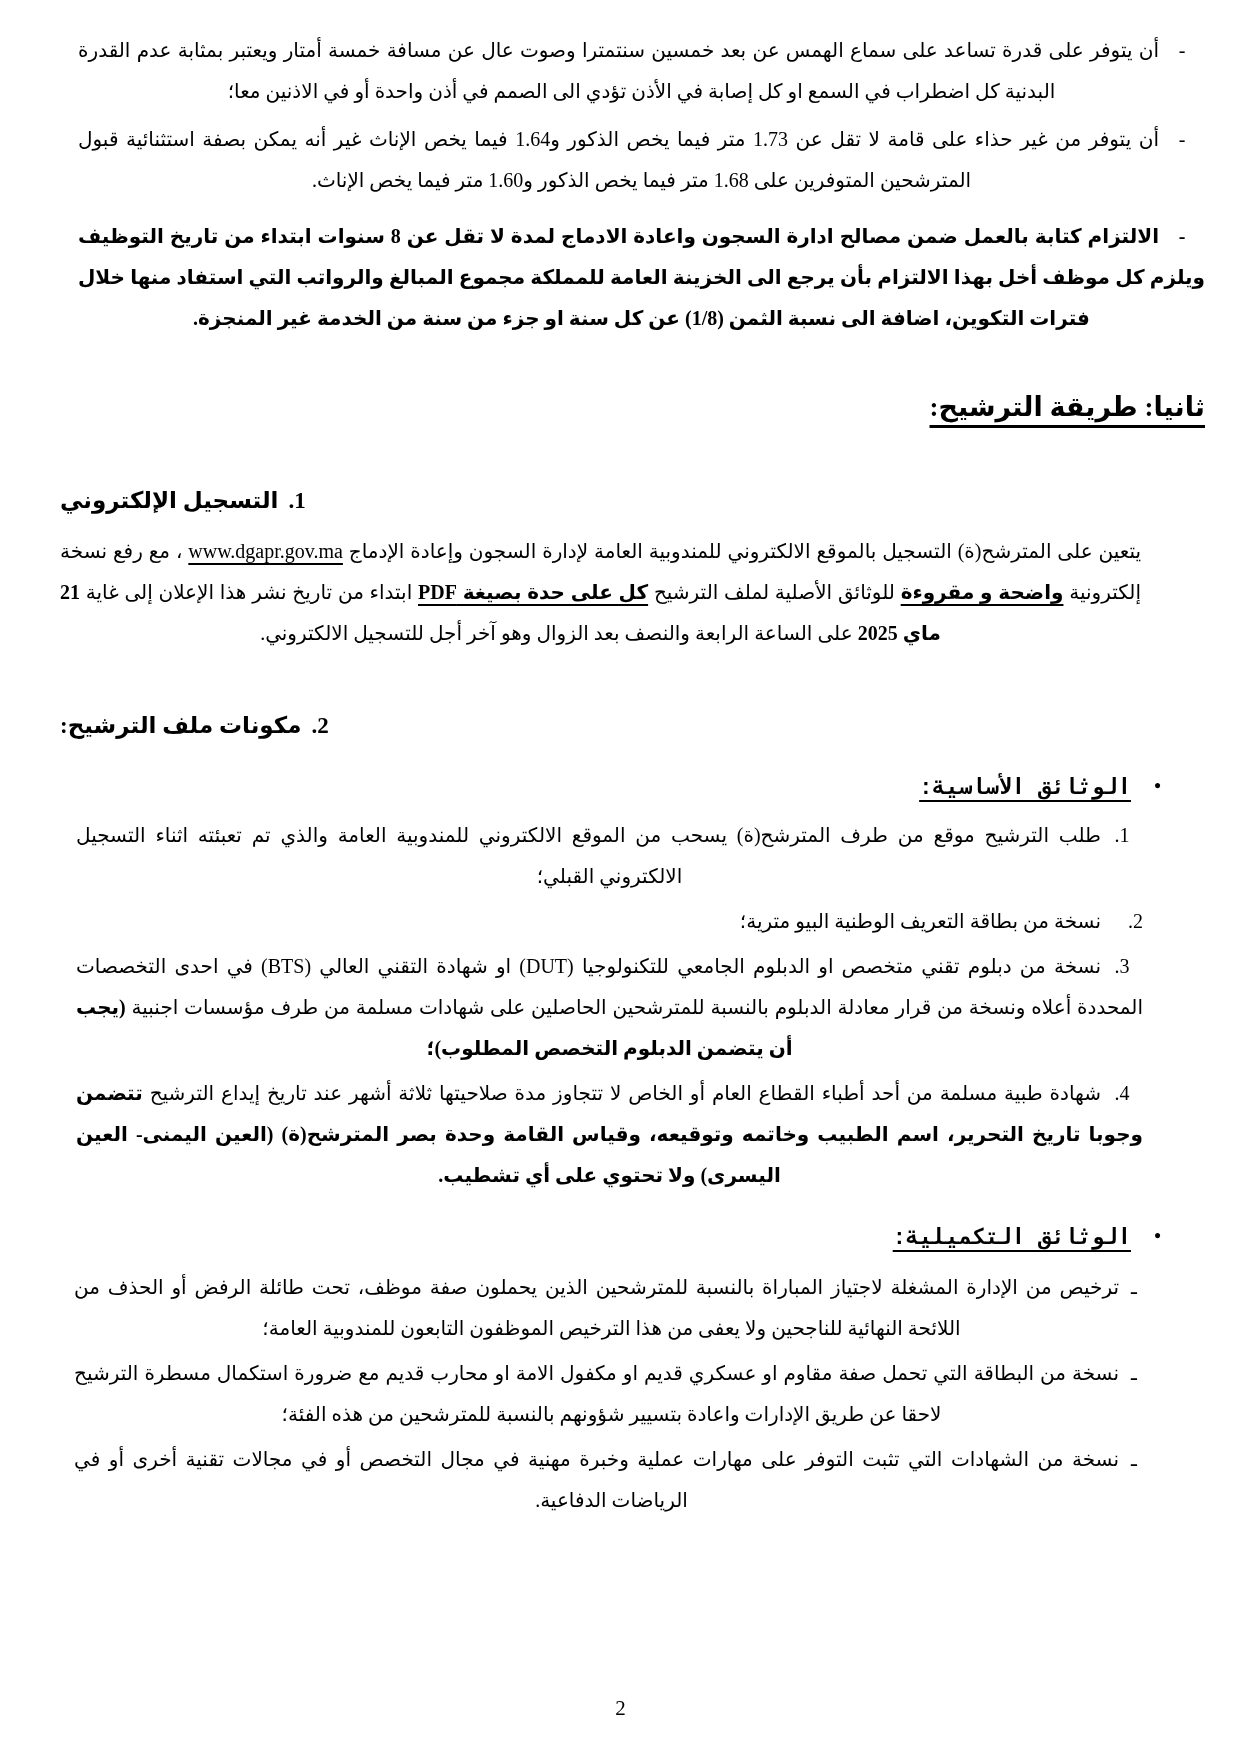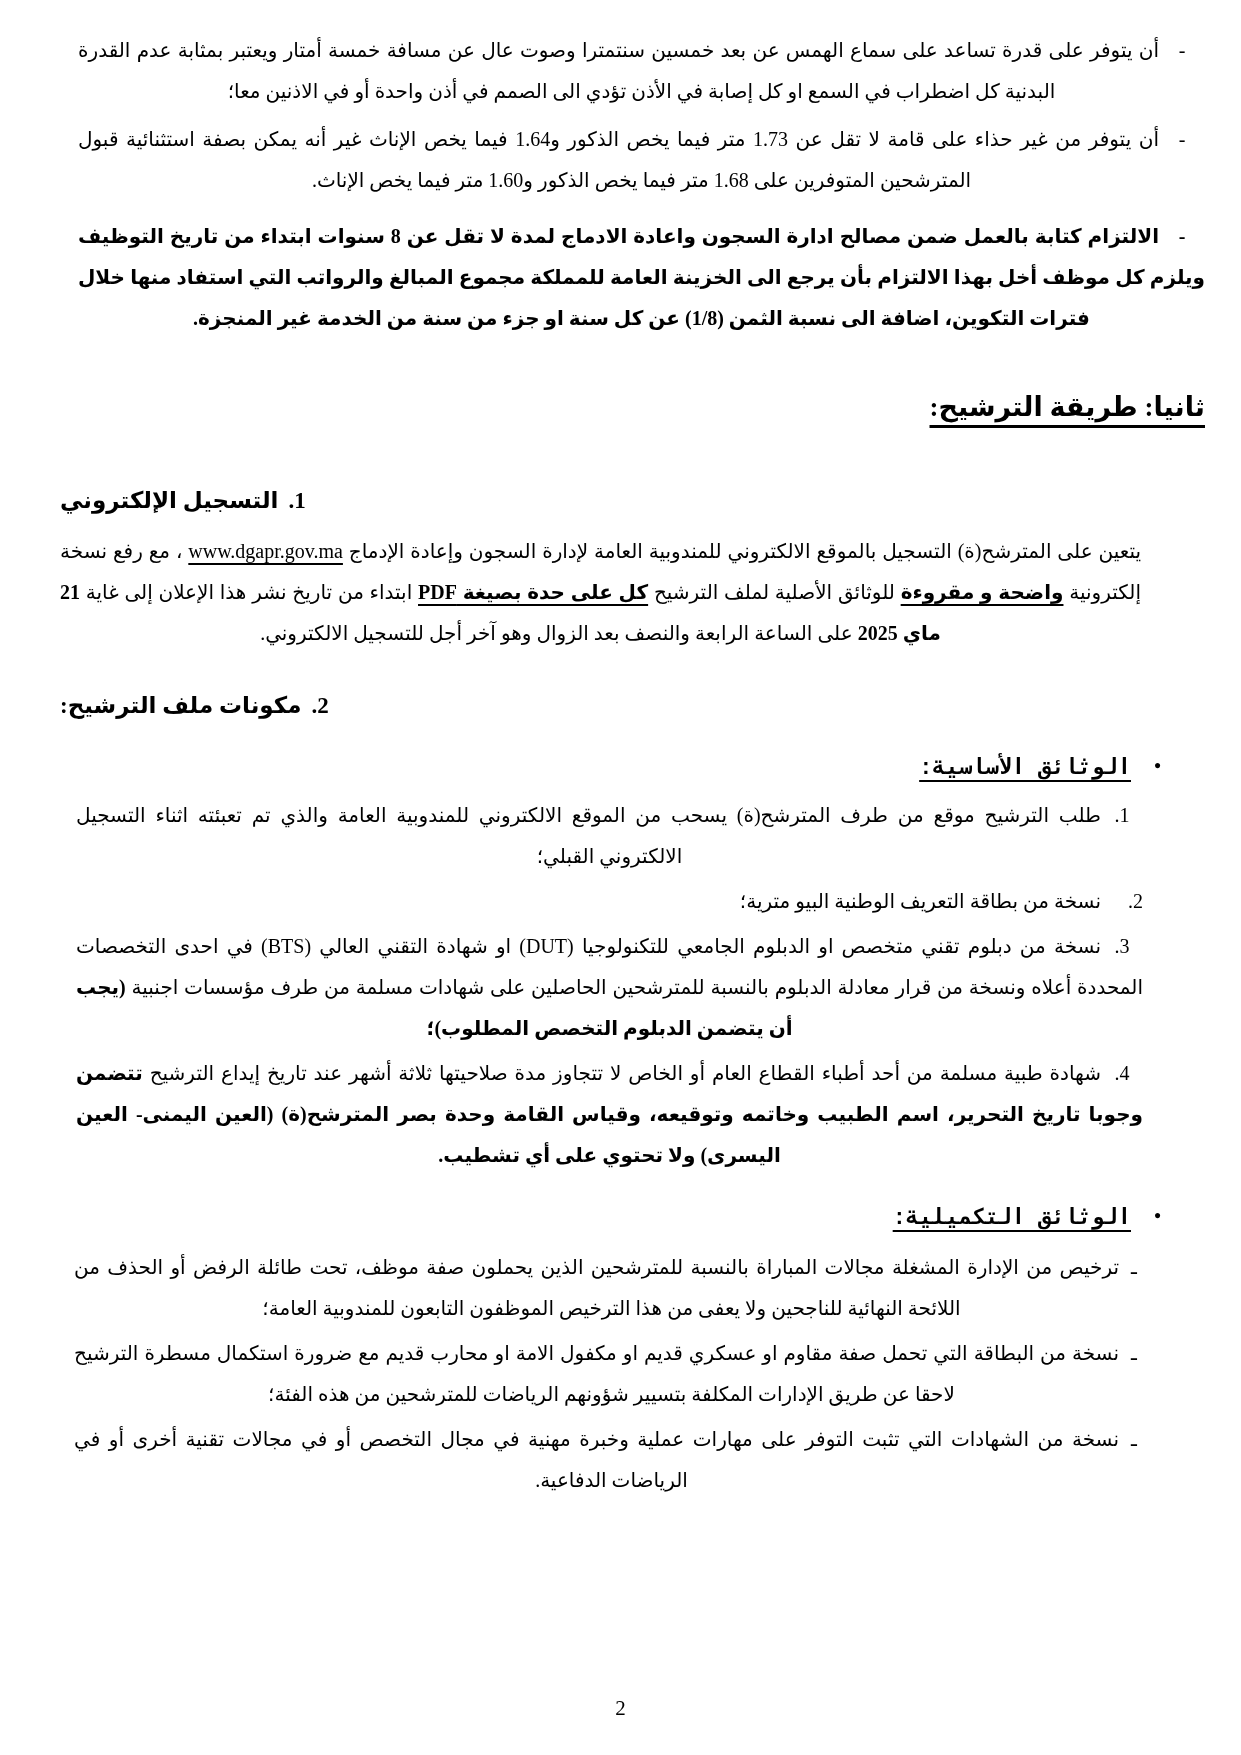--- a/index.html
+++ b/index.html
@@ -34,21 +34,21 @@
     font-size:27px; font-weight:bold; line-height:44px;
   }
   .center-heading .hd-inner {
     text-decoration:underline; text-decoration-thickness:3px; text-underline-offset:9px;
   }
 
   
   .section-heading {
     margin:52px 50px 0 0; font-size:23px; font-weight:bold; line-height:40px; text-align:left;
   }
-  .section-heading.s2 { margin-top:32px; }
+  .section-heading.s2 { margin-top:52px; }
   .sec-num { margin-left:10px; }
 
   .reg-para { margin:10px 64px 0 0; }
 
   
   .doc-group { margin:0; }
   .doc-heading {
     margin:20px 44px 0 0; font-size:22px; font-weight:bold; line-height:40px; text-align:right;
   }
   .bullet-marker { display:inline-block; width:30px; text-align:right; font-size:19px; vertical-align:2px; }
@@ -94,20 +94,20 @@
       <li class="num-item j-center"><span class="num-marker">1.</span><span>طلب الترشيح موقع من طرف المترشح(ة) يسحب من الموقع الالكتروني للمندوبية العامة والذي تم تعبئته اثناء التسجيل الالكتروني القبلي؛</span></li>
       <li class="num-item j-right"><span class="num-marker">2.</span><span>نسخة من بطاقة التعريف الوطنية البيو مترية؛</span></li>
       <li class="num-item j-center"><span class="num-marker">3.</span><span>نسخة من دبلوم تقني متخصص او الدبلوم الجامعي للتكنولوجيا (DUT) او شهادة التقني العالي (BTS) في احدى التخصصات المحددة أعلاه ونسخة من قرار معادلة الدبلوم بالنسبة للمترشحين الحاصلين على شهادات مسلمة من طرف مؤسسات اجنبية </span><span class="b">(يجب أن يتضمن الدبلوم التخصص المطلوب)؛</span></li>
       <li class="num-item j-center"><span class="num-marker">4.</span><span>شهادة طبية مسلمة من أحد أطباء القطاع العام أو الخاص لا تتجاوز مدة صلاحيتها ثلاثة أشهر عند تاريخ إيداع الترشيح </span><span class="b">تتضمن وجوبا تاريخ التحرير، اسم الطبيب وخاتمه وتوقيعه، وقياس القامة وحدة بصر المترشح(ة) (العين اليمنى- العين اليسرى) ولا تحتوي على أي تشطيب.</span></li>
     </ol>
   </div>
 
   <div class="doc-group">
     <h3 class="doc-heading"><span class="bullet-marker">•</span><span class="doc-title">الوثائق التكميلية:</span></h3>
     <div class="sub-list">
-      <p class="sub-item j-center"><span class="sub-marker">ـ</span><span>ترخيص من الإدارة المشغلة مجالات المباراة بالنسبة للمترشحين الذين يحملون صفة موظف، تحت طائلة الرفض أو الحذف من اللائحة النهائية للناجحين ولا يعفى من هذا الترخيص الموظفون التابعون للمندوبية العامة؛</span></p>
-      <p class="sub-item j-center"><span class="sub-marker">ـ</span><span>نسخة من البطاقة التي تحمل صفة مقاوم او عسكري قديم او مكفول الامة او محارب قديم مع ضرورة استكمال مسطرة الترشيح لاحقا عن طريق الإدارات المكلفة بتسيير شؤونهم الرياضات للمترشحين من هذه الفئة؛</span></p>
+      <p class="sub-item j-center"><span class="sub-marker">ـ</span><span>ترخيص من الإدارة المشغلة لاجتياز المباراة بالنسبة للمترشحين الذين يحملون صفة موظف، تحت طائلة الرفض أو الحذف من اللائحة النهائية للناجحين ولا يعفى من هذا الترخيص الموظفون التابعون للمندوبية العامة؛</span></p>
+      <p class="sub-item j-center"><span class="sub-marker">ـ</span><span>نسخة من البطاقة التي تحمل صفة مقاوم او عسكري قديم او مكفول الامة او محارب قديم مع ضرورة استكمال مسطرة الترشيح لاحقا عن طريق الإدارات واعادة بتسيير شؤونهم بالنسبة للمترشحين من هذه الفئة؛</span></p>
       <p class="sub-item j-center"><span class="sub-marker">ـ</span><span>نسخة من الشهادات التي تثبت التوفر على مهارات عملية وخبرة مهنية في مجال التخصص أو في مجالات تقنية أخرى أو في الرياضات الدفاعية.</span></p>
     </div>
   </div>
 
   <div class="page-number">2</div>
 </div>
 
 </body></html>

